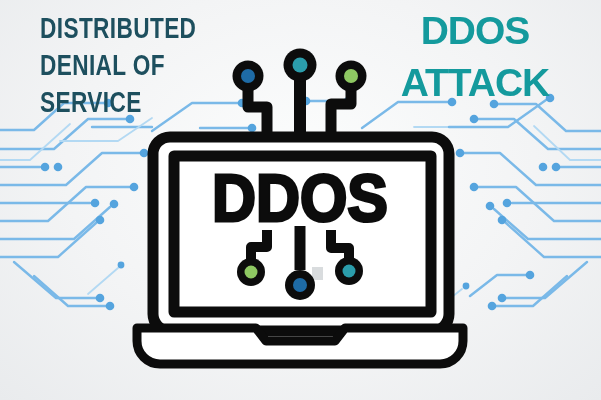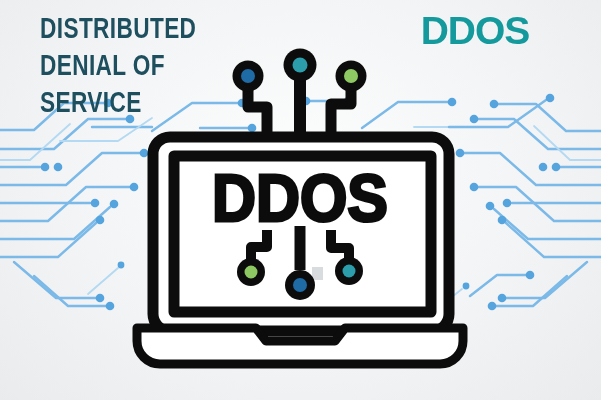--- a/index.html
+++ b/index.html
@@ -163,15 +163,16 @@
   </svg>
 
   <div class="headline-left">
     <div>DISTRIBUTED</div>
     <div>DENIAL OF</div>
     <div>SERVICE</div>
   </div>
 
   <div class="headline-right">
     <div>DDOS</div>
+    <div>ATTACK</div>
   </div>
 
 </div>
 
 </body></html>

